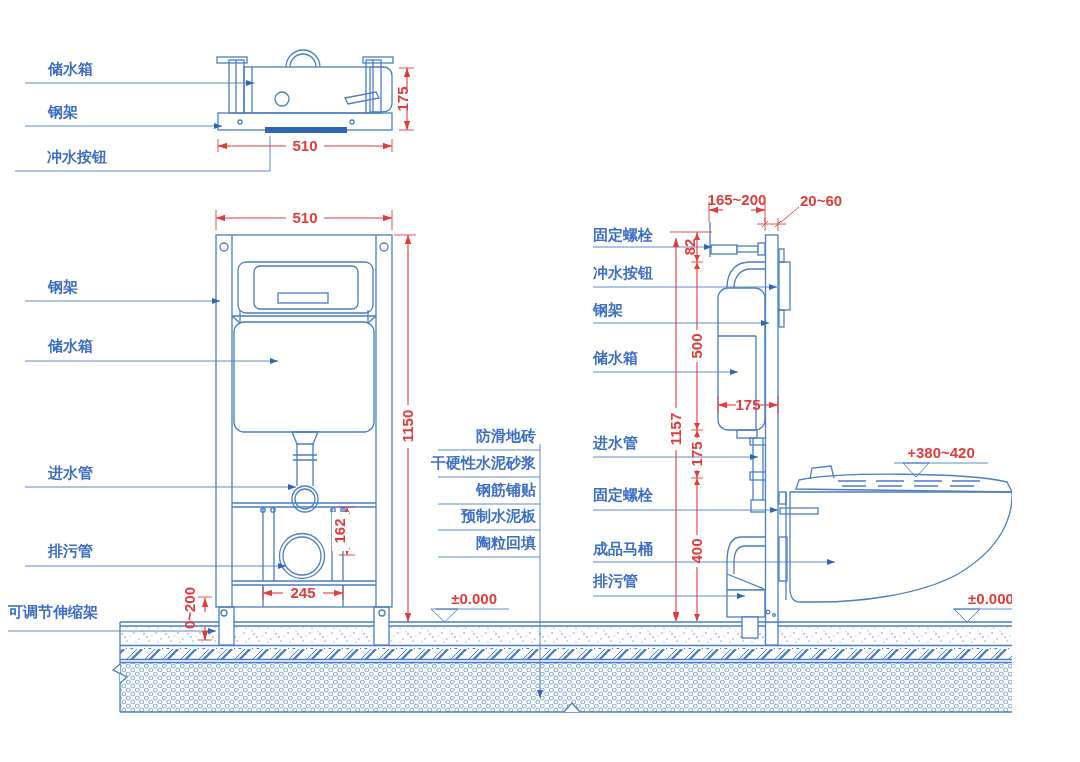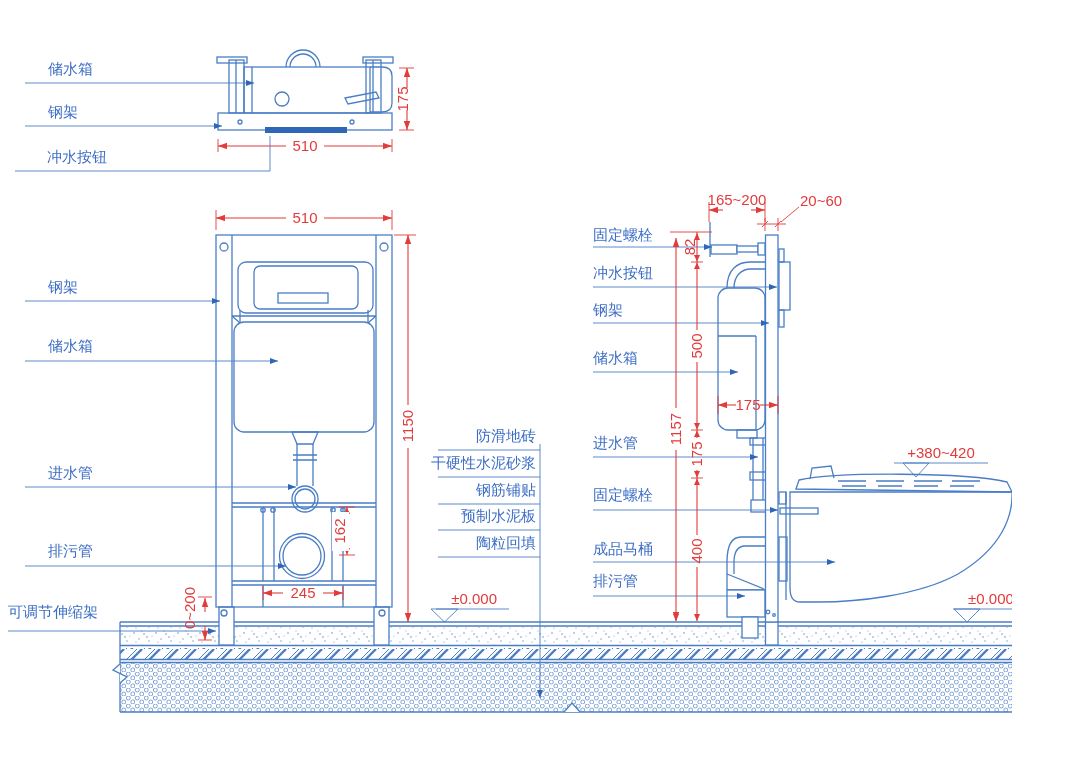--- a/index.html
+++ b/index.html
@@ -1,19 +1,19 @@
 <!DOCTYPE html>
 <html style="--blue: #4a7ec5; --dkblue: #2f66b5; --tblue: #3c6ec5; --red: #e23b3b; --bg: #ffffff;"><head>
 <meta charset="utf-8">
 <style>
   :root{
     --blue:#4a7ec5; --dkblue:#2f66b5; --tblue:#3c6ec5; --red:#e23b3b; --bg:#ffffff;
   }
   html,body{margin:0;padding:0;background:var(--bg);}
-  .stage{width:1012px;height:762px;background:var(--bg);position:relative;overflow:hidden;}
+  .stage{width:1012px;height:762px;background:var(--bg);position:relative;overflow:hidden;font-weight:bold;}
   svg text{font-family:"Liberation Sans","DejaVu Sans",sans-serif;font-size:15px;}
   .tb{fill:var(--tblue);}
   .tr{fill:var(--red);}
   .sb{stroke:var(--blue);fill:none;stroke-width:1.3;}
   .sbt{stroke:var(--blue);fill:none;stroke-width:.9;}
   .sr{stroke:var(--red);fill:none;stroke-width:1.1;}
   .srt{stroke:var(--red);fill:none;stroke-width:.9;}
   .wf{fill:#fff;}
   .df{fill:var(--dkblue);}
   .rf{fill:var(--red);}

